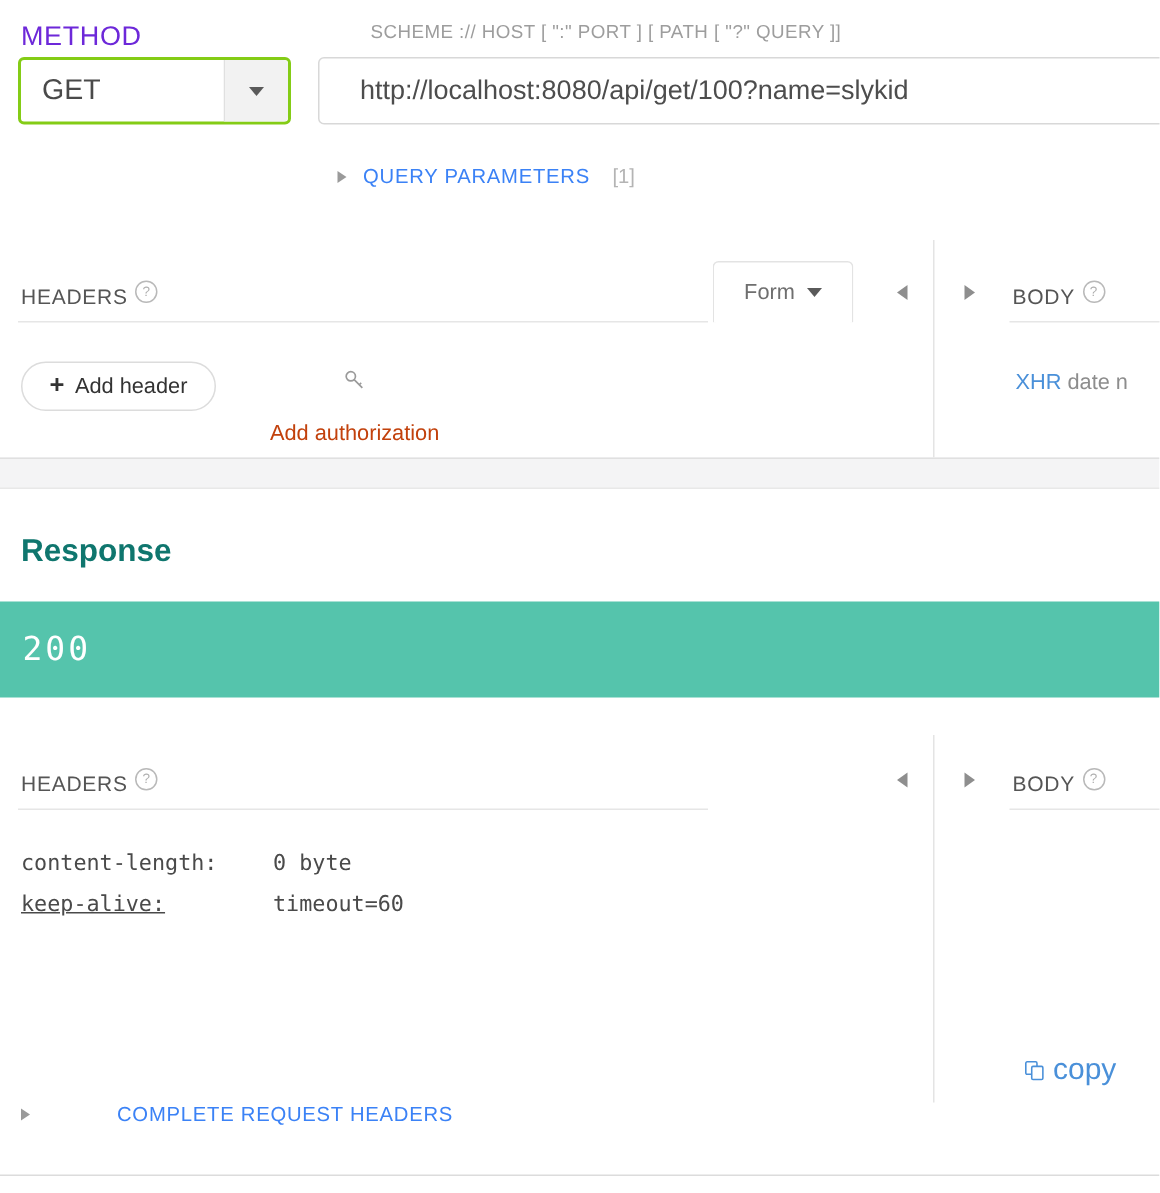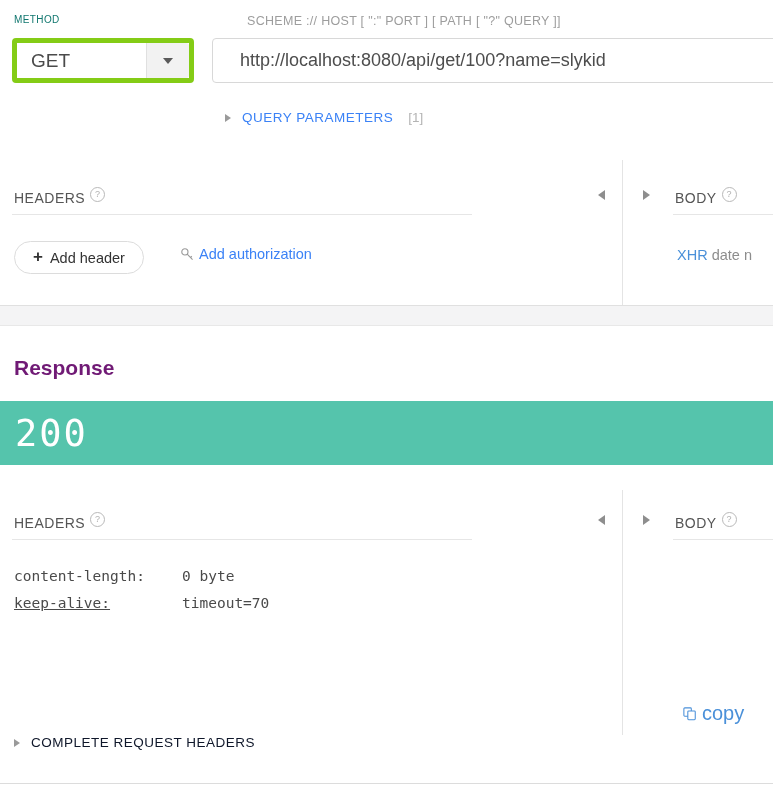--- a/index.html
+++ b/index.html
@@ -12,23 +12,23 @@
     height: 795px;
     position: relative;
     overflow: hidden;
     font-family: "Liberation Sans", sans-serif;
     color: #333333;
     -webkit-font-smoothing: antialiased;
   }
 
   
   .caps-label {
-    font-size: 10px;
+    font-size: 18px;
     letter-spacing: 0.4px;
-    color: #0f766e;
+    color: #6d28d9;
     text-transform: uppercase;
   }
   .help-icon {
     display: inline-block;
     width: 13px;
     height: 13px;
     border: 1px solid #b9b9b9;
     border-radius: 50%;
     color: #b0b0b0;
     font-size: 9px;
@@ -85,21 +85,21 @@
     color: #9d9d9d;
     white-space: nowrap;
   }
 
   #method-select {
     position: absolute;
     left: 12px;
     top: 38px;
     width: 182px;
     height: 45px;
-    border: 5px solid #84cc16;
+    border: 2px solid #84cc16;
     border-radius: 4px;
     background: #fff;
     box-sizing: border-box;
     display: flex;
     align-items: stretch;
   }
   #method-value {
     flex: 1;
     display: flex;
     align-items: center;
@@ -239,23 +239,24 @@
     line-height: 1;
     position: relative;
     top: -1px;
   }
   #add-auth-btn {
     position: absolute;
     left: 180px;
     top: 246px;
     display: flex;
     align-items: center;
-    gap: 4px;
+    gap: 20px;
     font-size: 14.5px;
-    color: #3b82f6;
+    color: #c2410c;
+    flex-direction: column;
   }
   #xhr-note {
     position: absolute;
     left: 677px;
     top: 247px;
     font-size: 14.5px;
     color: #8d8d8d;
     white-space: nowrap;
   }
   #xhr-note .xhr-link { color: #4a90d9; text-align: center; }
@@ -273,36 +274,36 @@
     box-sizing: border-box;
   }
 
   
   #response-title {
     position: absolute;
     left: 14px;
     top: 356px;
     font-size: 21px;
     font-weight: bold;
-    color: #701a75;
+    color: #0f766e;
   }
   #status-banner {
     position: absolute;
     left: 0;
     top: 401px;
     width: 773px;
     height: 64px;
     background: #55c4ac;
     display: flex;
     align-items: center;
   }
   #status-code {
     padding-left: 15px;
     font-family: "DejaVu Sans Mono", "Liberation Mono", monospace;
-    font-size: 37px;
+    font-size: 22px;
     color: #ffffff;
     letter-spacing: 2px;
   }
 
   #resp-panel {
     position: absolute;
     left: 0;
     top: 490px;
     width: 773px;
     height: 293px;
@@ -336,21 +337,22 @@
     position: absolute;
     left: 14px;
     top: 735px;
     display: flex;
     align-items: center;
     gap: 11px;
   }
   #complete-req-headers .crh-text {
     font-size: 13.5px;
     letter-spacing: 0.5px;
-    color: #0f172a;
+    color: #3b82f6;
+    margin-left: 47px;
   }
 
   #copy-btn {
     position: absolute;
     left: 683px;
     top: 702px;
     display: flex;
     align-items: center;
     gap: 5px;
     font-size: 20px;
@@ -390,20 +392,24 @@
   <span class="qp-count">[1]</span>
 </div>
 
 <div id="req-panel">
 
   <div class="section-title" id="req-headers-title">
     <span>HEADERS</span><span class="help-icon">?</span>
   </div>
   <div class="underline" id="req-headers-underline"></div>
 
+  <div class="mode-btn" id="req-mode-btn">
+    <span>Form</span>
+    <span class="caret-down"></span>
+  </div>
 
   <div class="nav-arrow" id="req-arrow-left">
     <span class="tri tri-left"></span>
   </div>
   <div class="nav-arrow" id="req-arrow-right">
     <span class="tri tri-right-nav"></span>
   </div>
 
   <div class="panel-divider" id="req-panel-divider"></div>
 
@@ -463,21 +469,21 @@
   <div class="underline" id="resp-body-underline"></div>
 
   <table id="resp-headers-table">
     <tbody id="resp-headers-body">
         <tr>
           <td class="hk" style="min-width: 156px; margin-left: 37px;">content-length:</td>
           <td class="hv">0 byte</td>
         </tr>
         <tr>
           <td class="hk" style="min-width: 156px; text-decoration: underline;">keep-alive:</td>
-          <td class="hv">timeout=70</td>
+          <td class="hv">timeout=60</td>
         </tr>
       </tbody>
   </table>
 </div>
 
 <div id="complete-req-headers">
   <span class="tri tri-right"></span>
   <span class="crh-text">COMPLETE REQUEST HEADERS</span>
 </div>
 

